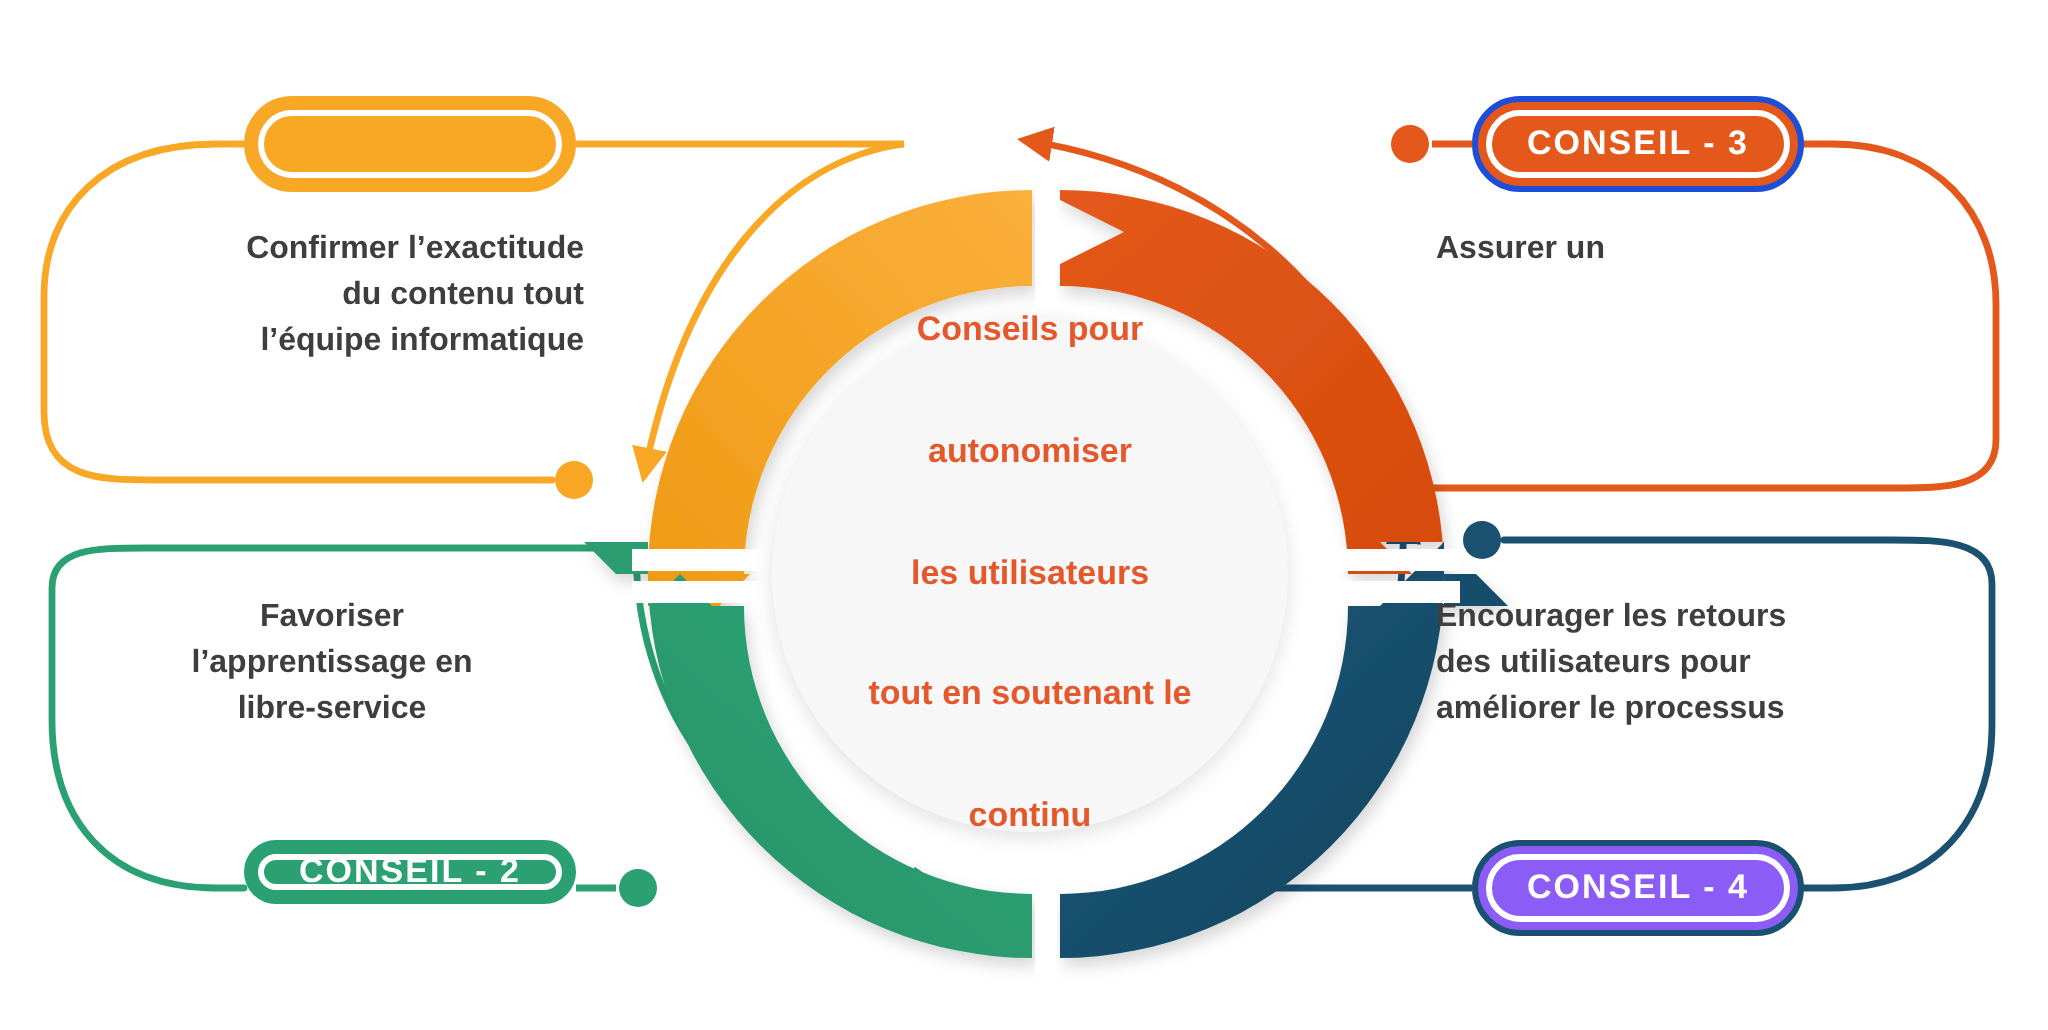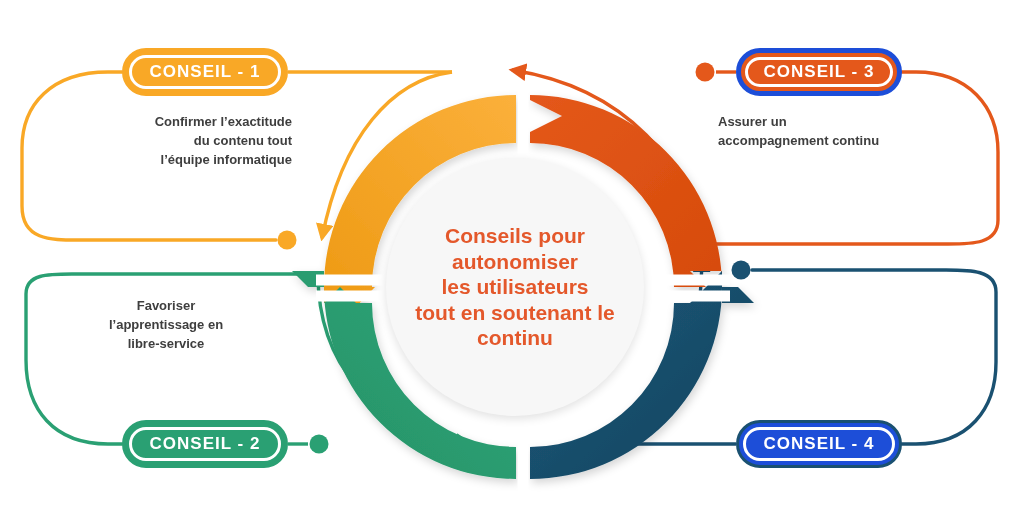--- a/index.html
+++ b/index.html
@@ -16,43 +16,43 @@
     box-sizing:border-box;border-radius:999px;
     font-weight:700;letter-spacing:.06em;font-size:17px;color:#ffffff;
     white-space:nowrap;user-select:none;
   }
   .pill .pill-inner{
     position:absolute;inset:4px;border-radius:999px;border:3px solid #ffffff;pointer-events:none;
   }
   .pill span.lbl{position:relative;z-index:2;}
 
   #pill1{left:122px;top:48px;width:166px;height:48px;background:#F9A826;border:3px solid #F9A826;}
-  #pill2{left:122px;top:420px;width:166px;height:48px;background:#2AA073;border:3px solid #2AA073;}
-  #pill3{left:736px;top:48px;width:166px;height:48px;background:#E4581B;border:5px solid #1d4ed8;}
-  #pill4{left:736px;top:420px;width:166px;height:48px;background:#1d4ed8;border:3px solid #1A5171;}
+  #pill2{left:122px;top:420px;width:166px;height:32px;background:#2AA073;border:3px solid #2AA073;}
+  #pill3{left:736px;top:48px;width:166px;height:48px;background:#E4581B;border:3px solid #1d4ed8;}
+  #pill4{left:736px;top:420px;width:166px;height:48px;background:#8b5cf6;border:3px solid #1A5171;}
 
   
   .desc{
-    position:absolute;color:#3E3E3E;font-size:13px;line-height:1.45;font-weight:700;
+    position:absolute;color:#3E3E3E;font-size:16px;line-height:1.45;font-weight:700;
   }
   #desc1{left:40px;top:113px;width:252px;text-align:right;}
   #desc2{left:40px;top:297px;width:252px;text-align:center;}
   #desc3{left:718px;top:113px;width:272px;text-align:left;}
   #desc4{left:718px;top:297px;width:272px;text-align:left;}
   .desc div{white-space:nowrap;}
 
   
   #hub{
     position:absolute;left:386px;top:158px;width:258px;height:258px;border-radius:50%;
     background:#F7F7F7;box-shadow:0 3px 10px rgba(0,0,0,.12);
   }
   #hubtext{
     position:absolute;left:386px;top:158px;width:258px;height:258px;
     display:flex;flex-direction:column;align-items:center;justify-content:center;
-    color:#E4582B;font-weight:700;font-size:21px;line-height:1.22;text-align:center;
+    color:#E4582B;font-weight:700;font-size:17px;line-height:1.22;text-align:center;gap:40px;
   }
   #hubtext div{white-space:nowrap;}
 </style>
 </head>
 <body>
 
 <div id="stage">
 
   <svg class="layer" viewBox="0 0 1024 515">
     <defs>
@@ -205,21 +205,20 @@
   <div id="hubtext">
     <div>Conseils pour</div>
     <div>autonomiser</div>
     <div>les utilisateurs</div>
     <div>tout en soutenant le</div>
     <div>continu</div>
   </div>
 
   <div class="pill" id="pill1">
     <span class="pill-inner"></span>
-    <span class="lbl">CONSEIL - 1</span>
   </div>
   <div class="pill" id="pill2">
     <span class="pill-inner"></span>
     <span class="lbl">CONSEIL - 2</span>
   </div>
   <div class="pill" id="pill3">
     <span class="pill-inner"></span>
     <span class="lbl">CONSEIL  - 3</span>
   </div>
   <div class="pill" id="pill4">
@@ -232,16 +231,20 @@
     <div>du contenu tout</div>
     <div>l’équipe informatique</div>
   </div>
   <div class="desc" id="desc2">
     <div>Favoriser</div>
     <div>l’apprentissage en</div>
     <div>libre-service</div>
   </div>
   <div class="desc" id="desc3">
     <div>Assurer un</div>
-    <div>accompagnement continu</div>
+  </div>
+  <div class="desc" id="desc4">
+    <div>Encourager les retours</div>
+    <div>des utilisateurs pour</div>
+    <div>améliorer le processus</div>
   </div>
 
 </div>
 
 </body></html>

